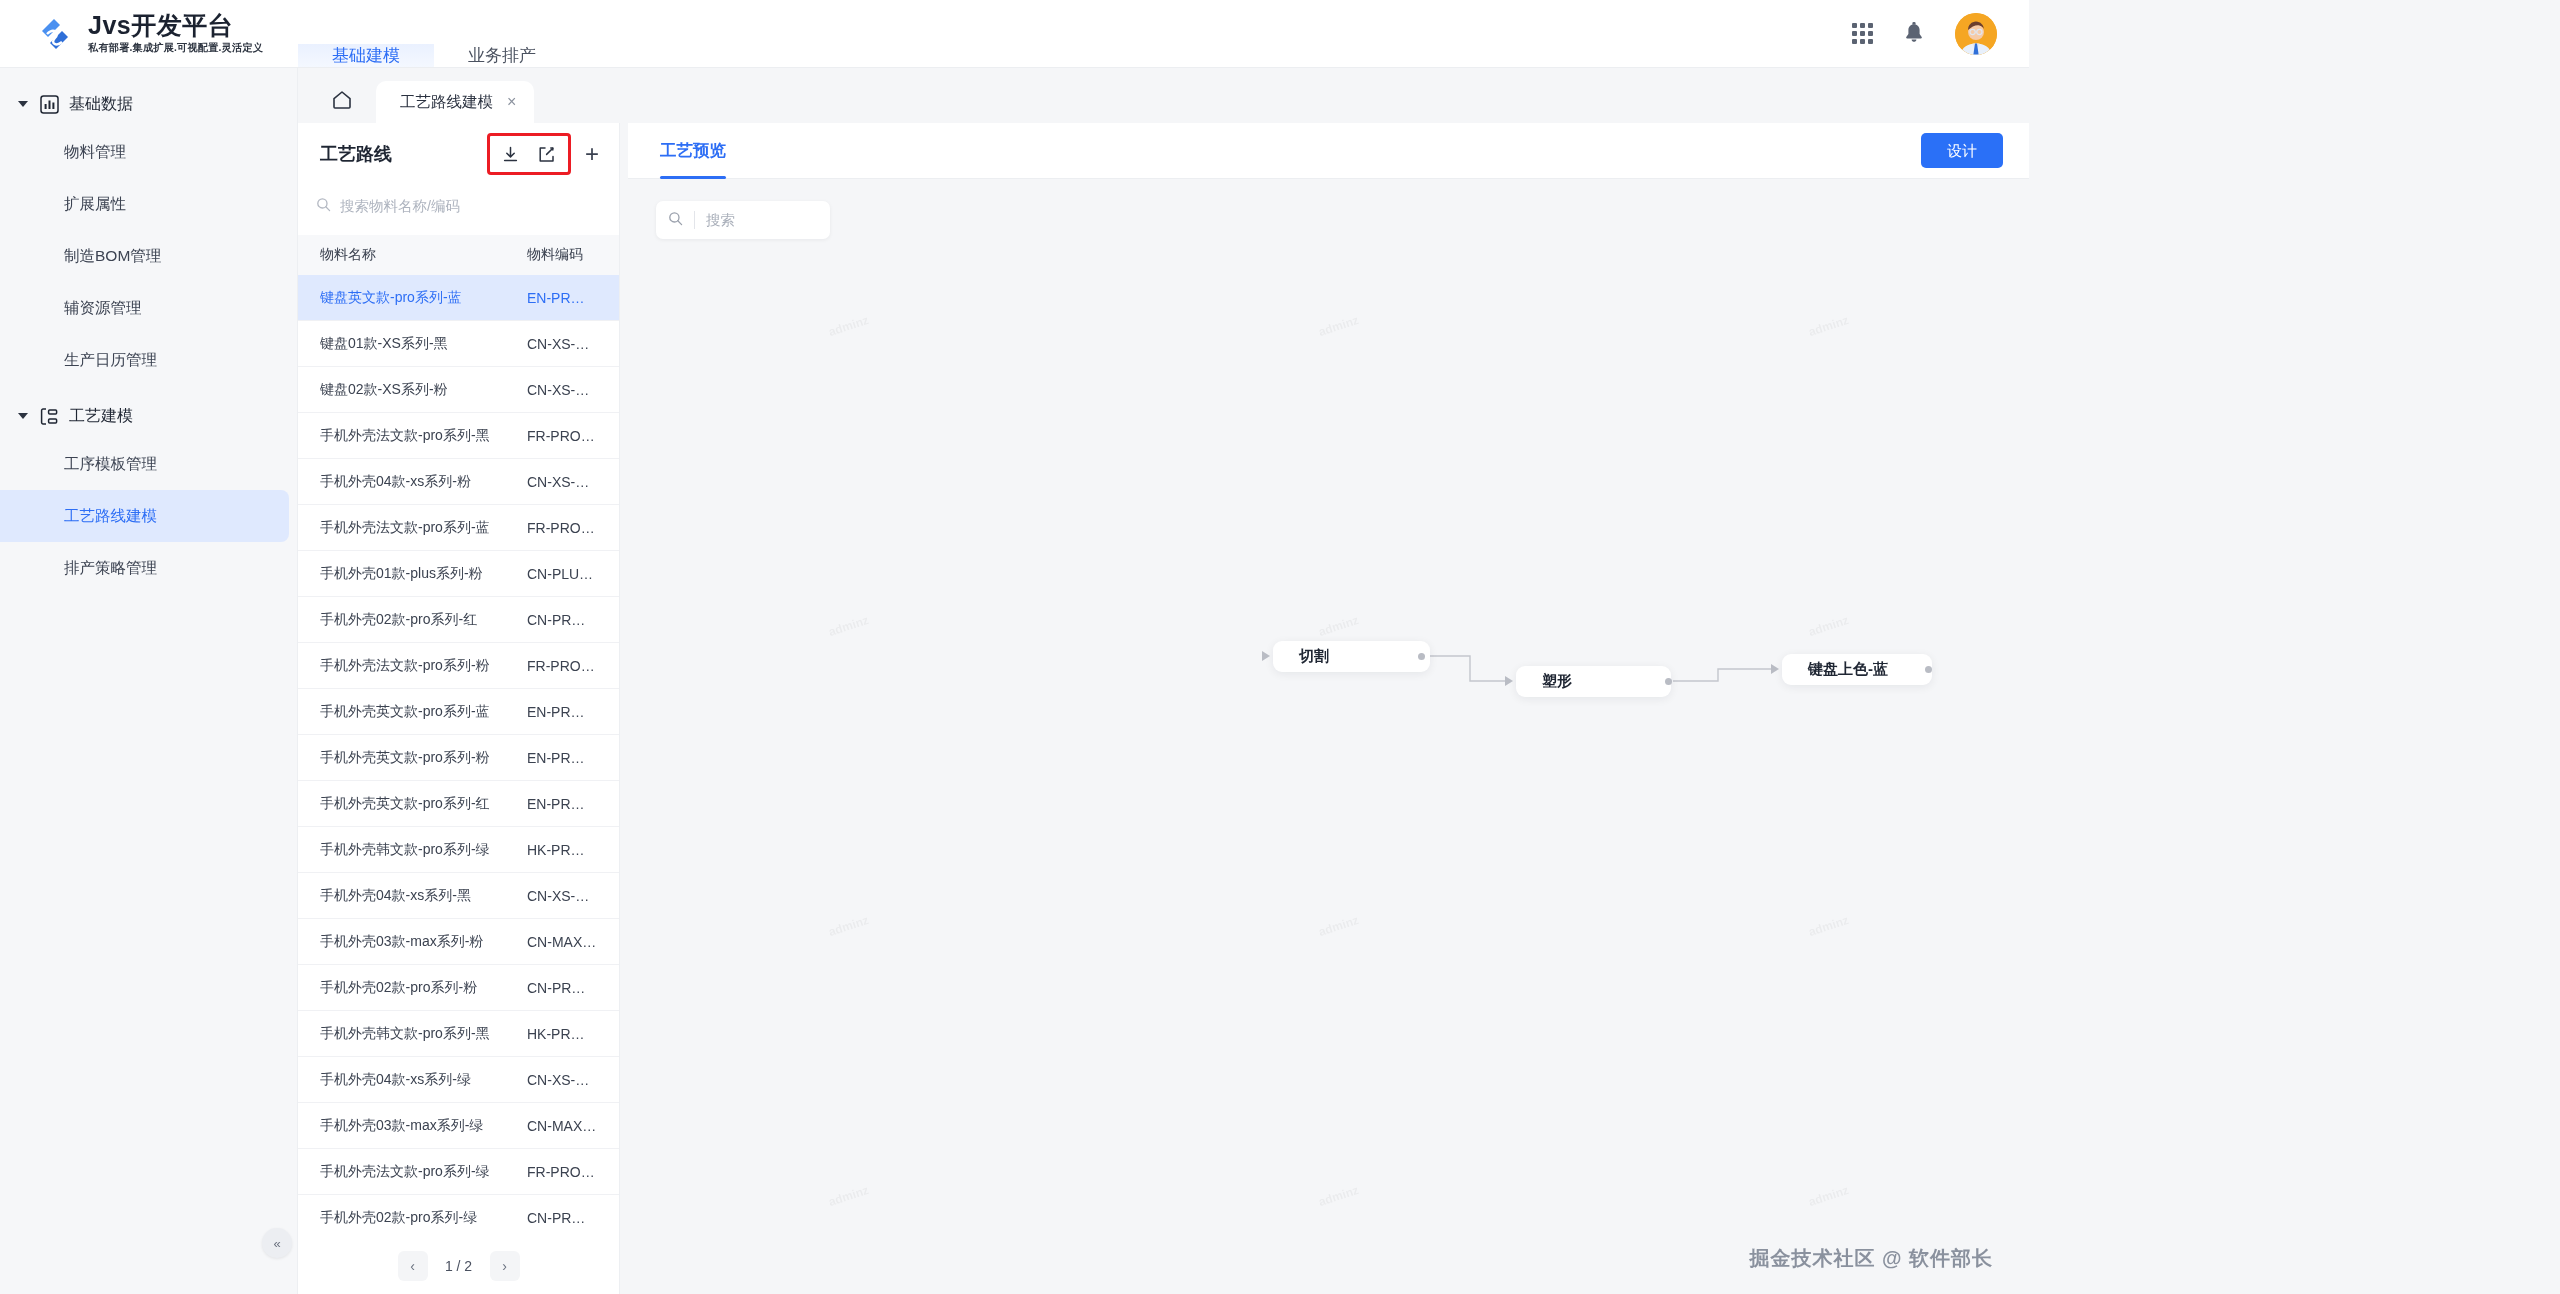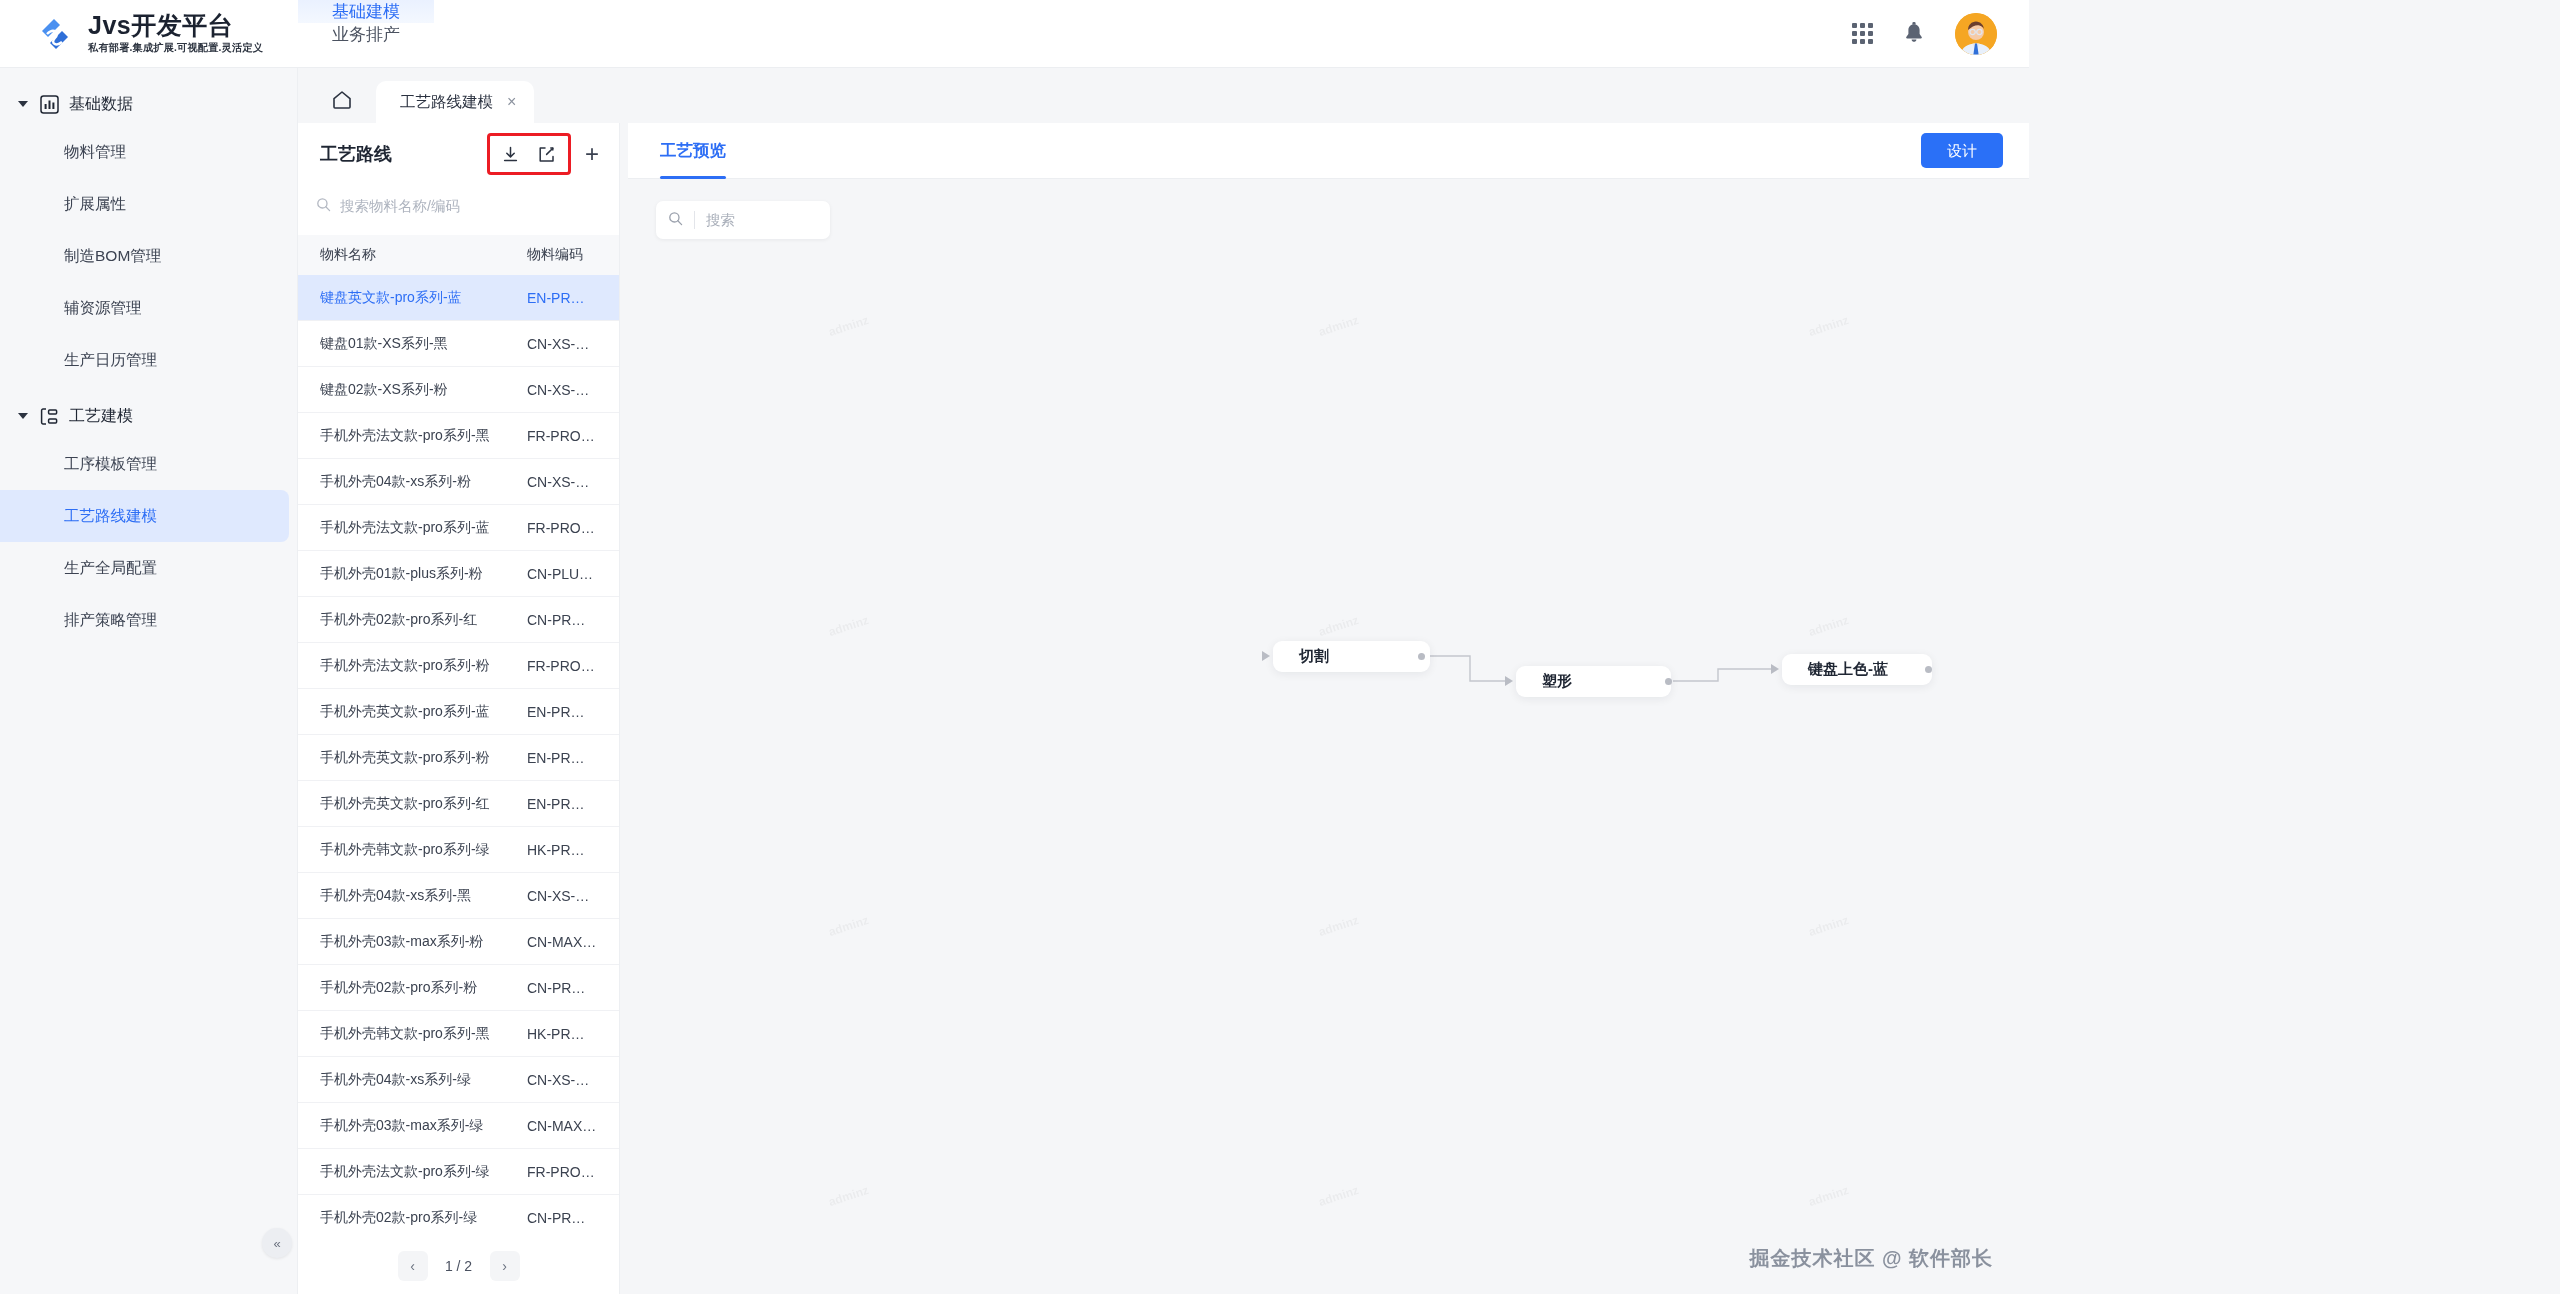--- a/index.html
+++ b/index.html
@@ -24,21 +24,21 @@
   .logo-mark { width: 42px; height: 42px; flex: 0 0 42px; }
   .logo-text { display: flex; flex-direction: column; justify-content: center; }
   .logo-title {
     font-size: 25px; font-weight: 700; color: #1b2230; letter-spacing: .5px;
     line-height: 1.05; white-space: nowrap;
   }
   .logo-sub {
     font-size: 10.5px; color: #2f3642; font-weight: 700; letter-spacing: .2px;
     white-space: nowrap; margin-top: 3px; transform: scale(0.97); transform-origin: left center;
   }
-  .main-tabs { display: flex; align-items: flex-end; height: 100%; flex-direction: column; }
+  .main-tabs { display: flex; align-items: flex-end; height: 100%; }
   .main-tab {
     padding: 0 34px; display: flex; align-items: center; justify-content: center;
     font-size: 17px; color: #4b5260; cursor: pointer; position: relative;
     white-space: nowrap;
   }
   .main-tab.active {
     color: #2d6ef5; font-weight: 500;
     background: linear-gradient(180deg,#eaf1ff 0%, #f4f8ff 100%);
   }
   .topbar-spacer { flex: 1; }
@@ -301,21 +301,20 @@
           <svg width="19" height="19" viewBox="0 0 19 19">
             <path d="M6 2 H3 a1.4 1.4 0 0 0-1.4 1.4 V15.6 A1.4 1.4 0 0 0 3 17 H6" fill="none" stroke="#1f2633" stroke-width="1.5"></path>
             <rect x="8.6" y="3" width="8" height="4" rx="1" fill="none" stroke="#1f2633" stroke-width="1.5"></rect>
             <rect x="8.6" y="12" width="8" height="4" rx="1" fill="none" stroke="#1f2633" stroke-width="1.5"></rect>
           </svg>
         </span>
         <span class="nav-group-label">工艺建模</span>
       </div>
       <div class="nav-item">工序模板管理</div>
       <div class="nav-item active">工艺路线建模</div>
-      <div class="nav-item">生产全局配置</div>
       <div class="nav-item">排产策略管理</div>
 
       <div class="collapse-btn">«</div>
     </div>
 
     <div class="content">
 
       <div class="tabstrip">
         <div class="home-btn">
           <svg width="22" height="22" viewBox="0 0 22 22">

